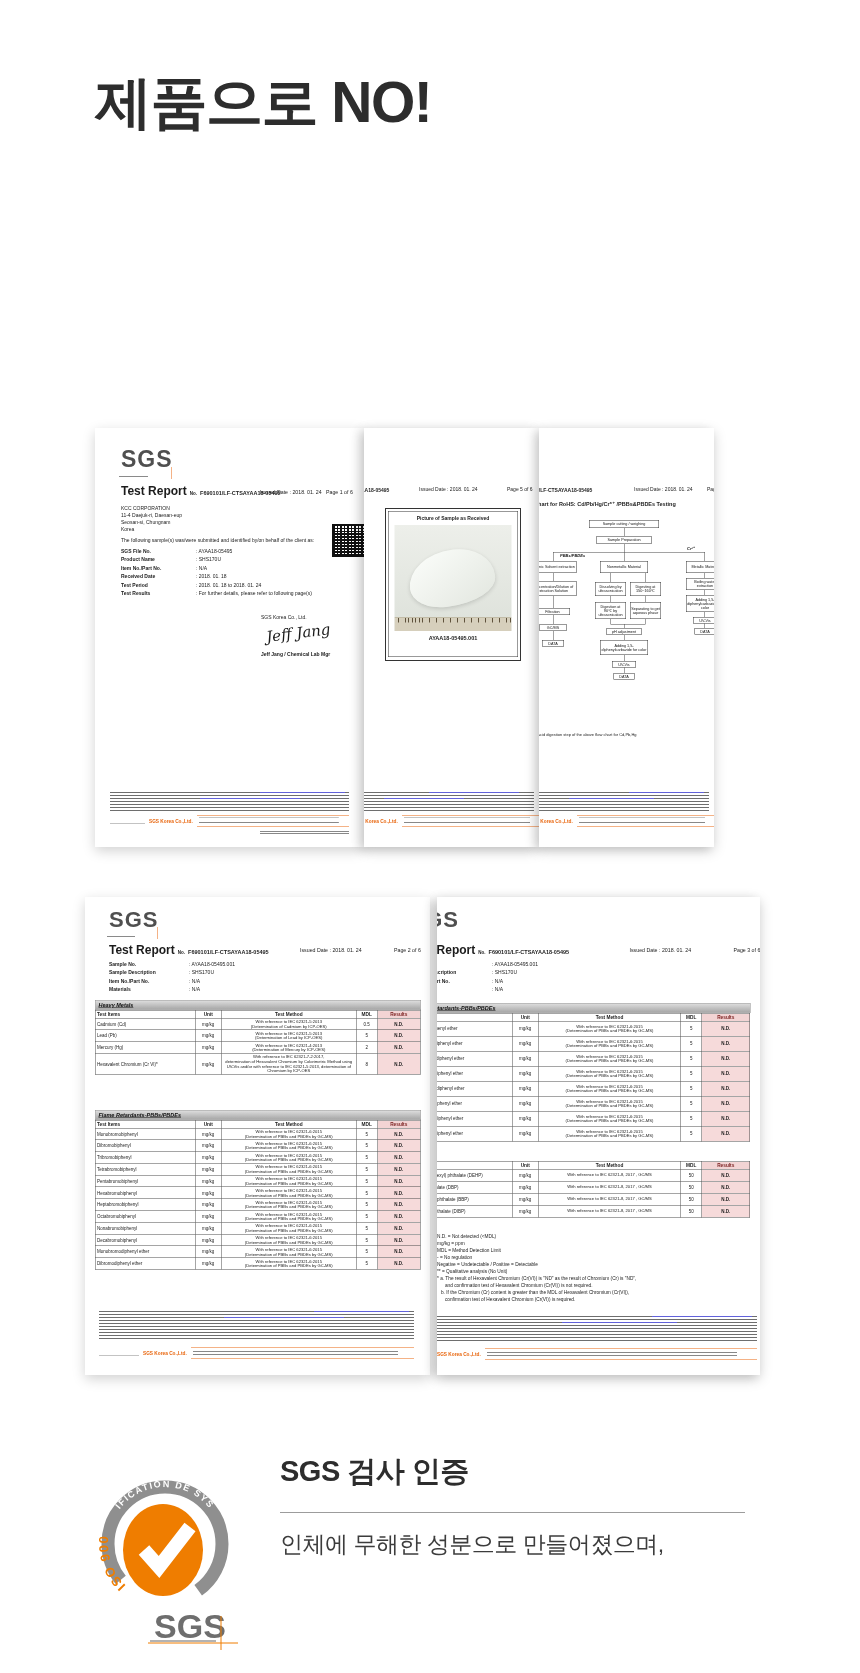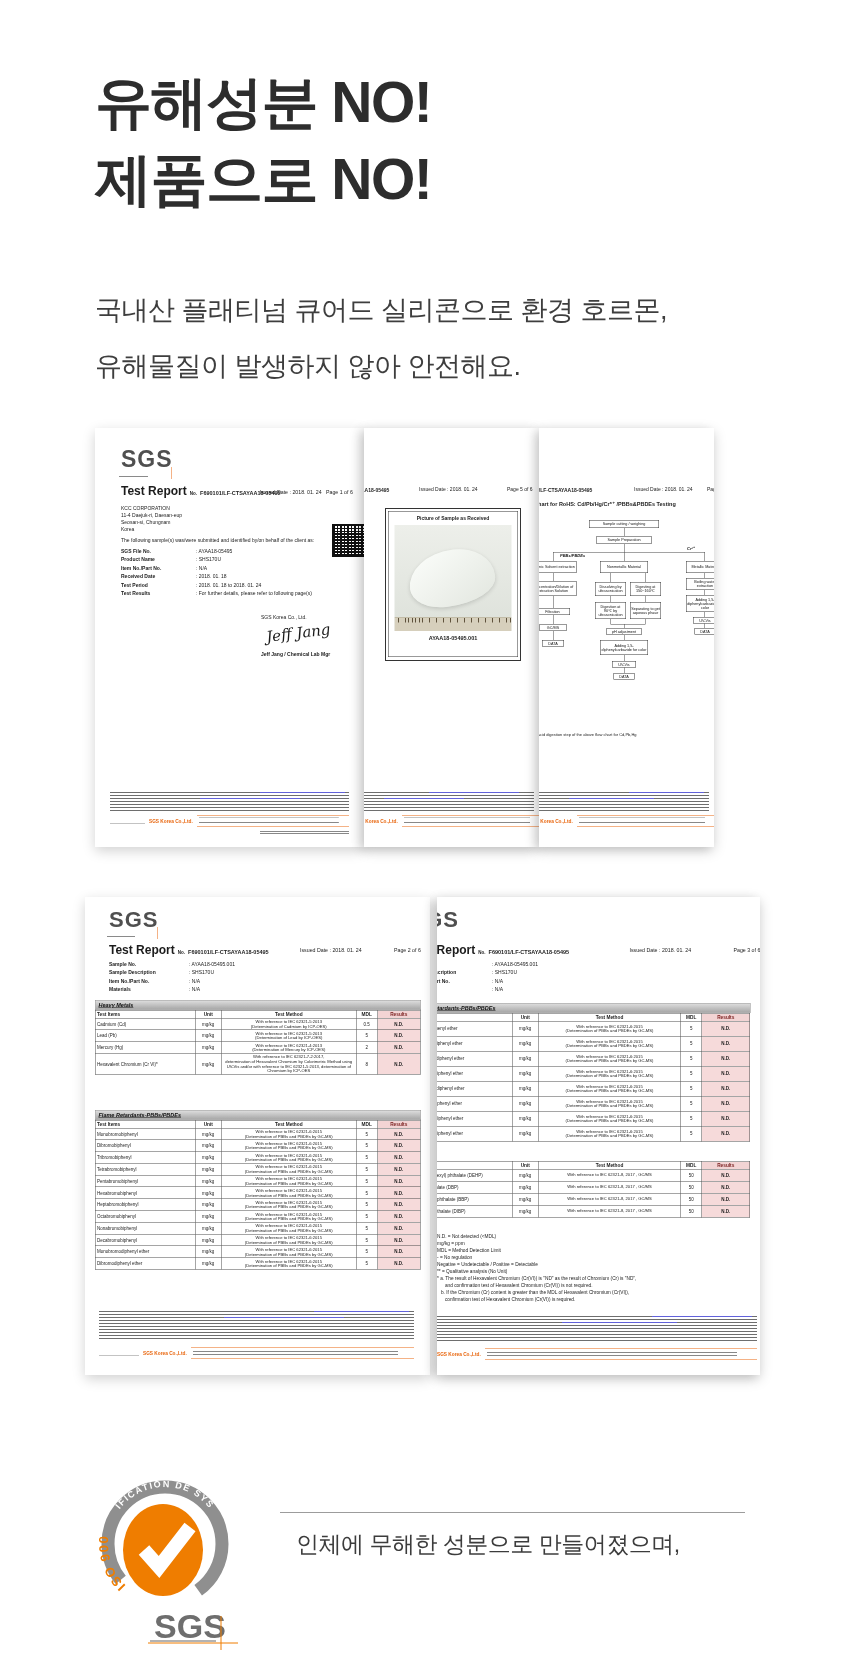--- a/index.html
+++ b/index.html
@@ -78,34 +78,29 @@
   .ruler{position:absolute;left:0;right:0;bottom:0;height:26px;background:#d6cfbc;
          border-top:1px solid #a89c80;}
   .ruler:before{content:"";position:absolute;left:0;right:0;top:0;height:9px;
          background:repeating-linear-gradient(90deg,#5f523c 0 1px,transparent 1px 7px);}
 
   .notesline{font-size:9.5px;line-height:14px;white-space:pre-wrap;color:#1c1c1c;}
 
   
   .cert-head{left:280px;top:1452px;font-size:29px;font-weight:800;color:#2d2d2d;letter-spacing:-0.5px;}
   .cert-div{left:280px;top:1512px;width:465px;height:0;border-top:1px solid #9c9c9c;}
-  .cert-body{left:296px;top:1524px;font-size:23px;color:#3c3c3c;line-height:41px;letter-spacing:-0.5px;}
+  .cert-body{left:280px;top:1524px;font-size:23px;color:#3c3c3c;line-height:41px;letter-spacing:-0.5px;}
 </style>
 </head>
 <body>
 
 <div class="canvas">
 
   <div class="abs main-title">
-    <div>유해성분 NO!</div>
     <div>제품으로 NO!</div>
-  </div>
-  <div class="abs sub-title">
-    <div>국내산 플래티넘 큐어드 실리콘으로 환경 호르몬,</div>
-    <div>유해물질이 발생하지 않아 안전해요.</div>
   </div>
 
   <div class="doc" style="left:95px;top:428px;width:269px;height:419px;">
     <div class="inner" style="width:538px;height:838px;">
       <div class="abs sgs-logo" style="left:52px;top:38px;">SGS</div>
       <div class="abs" style="left:48px;top:96px;width:58px;height:2px;background:#8a8a8a;"></div>
       <div class="abs" style="left:152px;top:78px;width:1px;height:24px;background:#e8650d;"></div>
 
       <div class="abs" style="left:52px;top:112px;display:flex;align-items:baseline;gap:6px;">
         <span class="rpt-title">Test Report</span>
@@ -753,18 +748,19 @@
     </text>
     <text font-size="13" font-weight="bold" fill="#ef7d00" letter-spacing="1">
       <textPath href="#arcIso" startOffset="6%">ISO 9001</textPath>
     </text>
     <text x="100" y="198" font-size="34" font-weight="bold" fill="#6e6e6e" text-anchor="middle" font-family="Liberation Sans, sans-serif">SGS</text>
     <line x1="58" y1="203" x2="148" y2="203" stroke="#ef7d00" stroke-width="1"></line>
     <line x1="131" y1="176" x2="131" y2="210" stroke="#ef7d00" stroke-width="1"></line>
     <line x1="60" y1="201" x2="126" y2="201" stroke="#9a9a9a" stroke-width="1.5"></line>
   </svg>
 
+  <div class="abs cert-head">SGS 검사 인증</div>
   <div class="abs cert-div"></div>
   <div class="abs cert-body">
     <div>인체에 무해한 성분으로 만들어졌으며,</div>
   </div>
 
 </div>
 
 </body></html>

